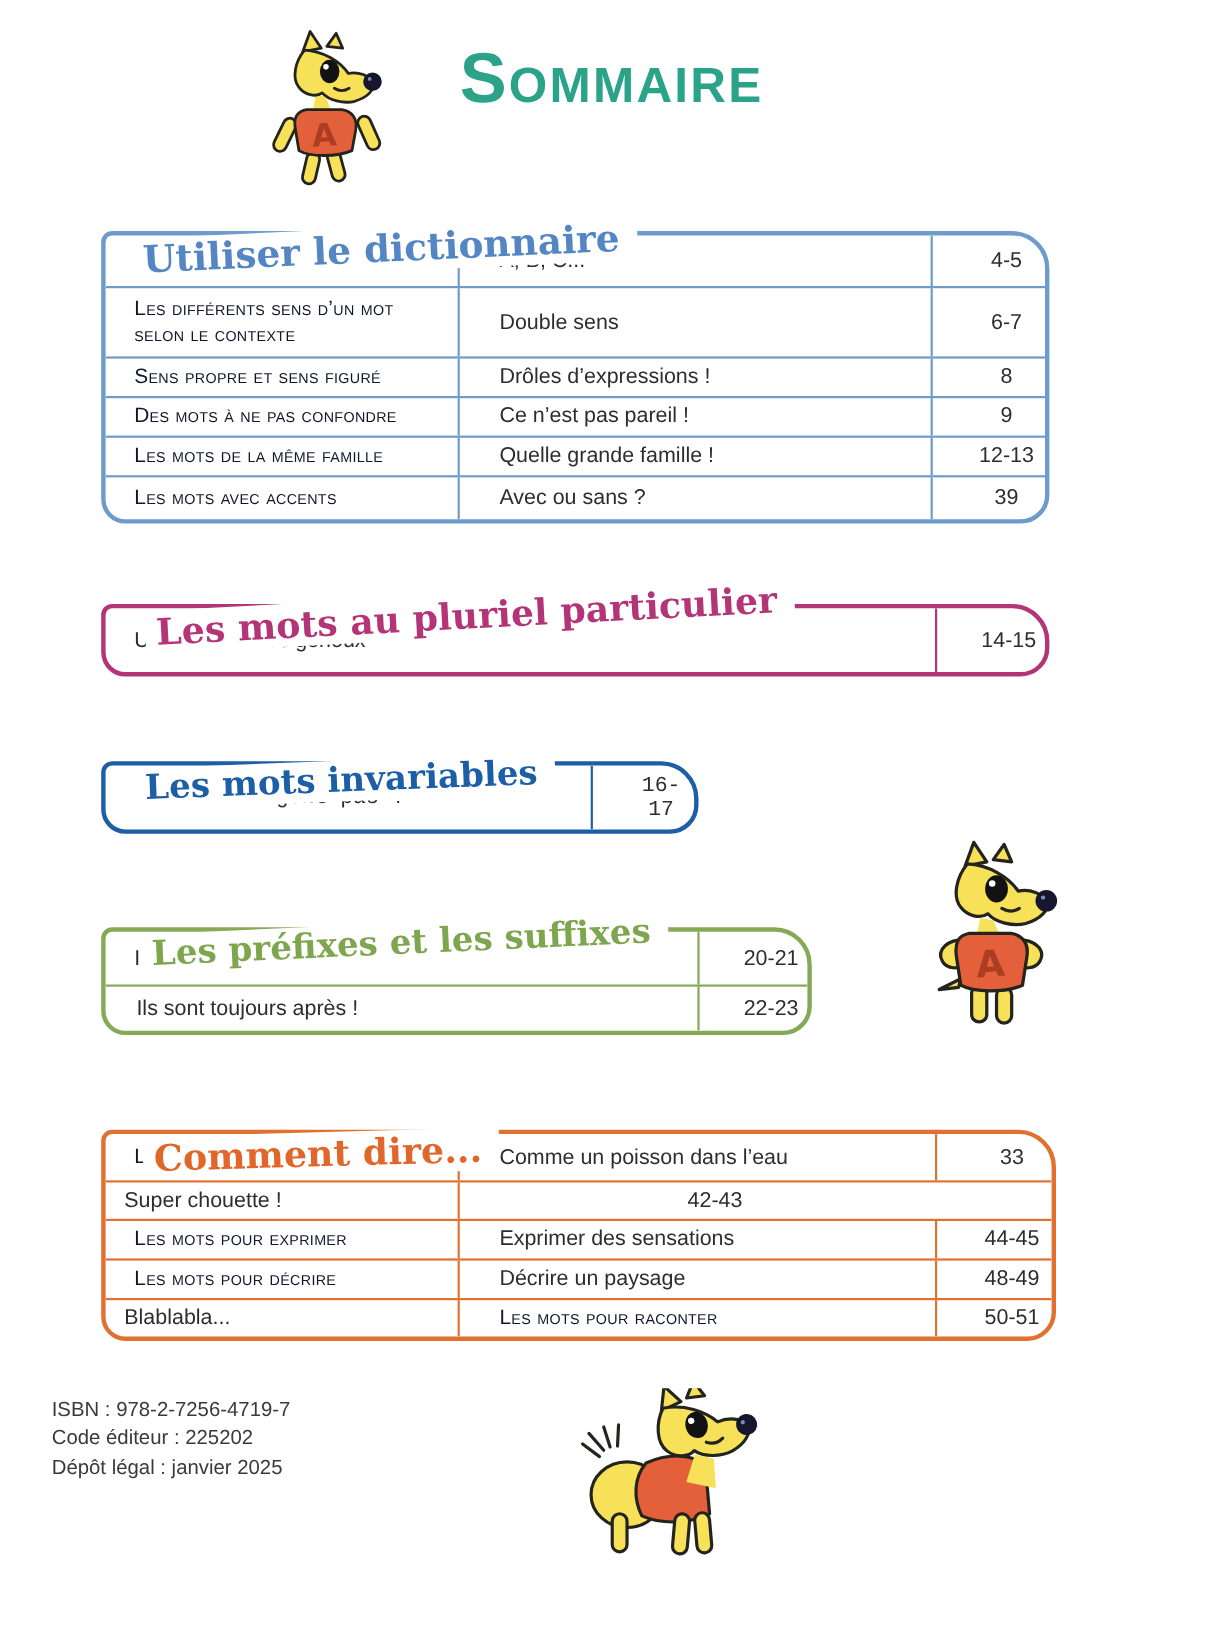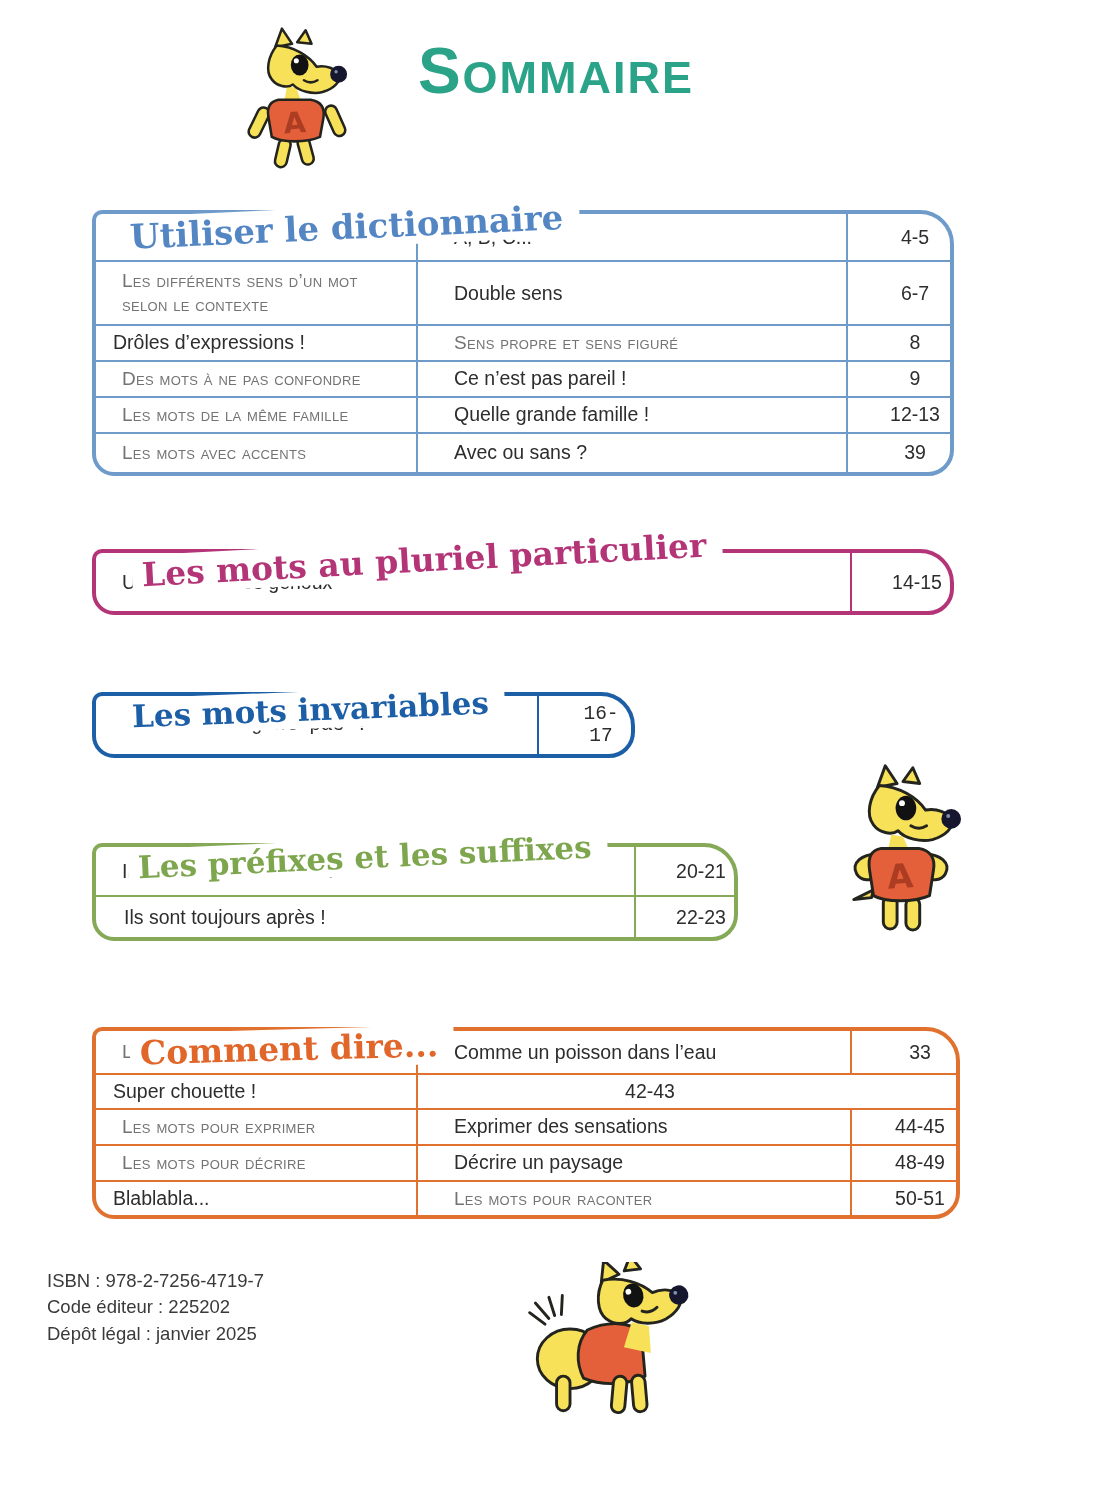--- a/index.html
+++ b/index.html
@@ -51,21 +51,21 @@
   .s3 .toc-row{grid-template-columns:1fr 94px;font-family:Liberation Mono, monospace;}
   .s4 .toc-row{grid-template-columns:1fr 100px;}
   .s5 .toc-row{grid-template-columns:320px 1fr 106px;}
   .cell{display:flex;align-items:center;}
   .cell + .cell{border-left:2px solid var(--c);padding-left:36px;}
   .topic{
     padding:5px 10px 5px 26px;
     font-variant:small-caps;
     font-size:19px;
     letter-spacing:0.3px;
-    color:#737373;
+    color:#0f172a;
     line-height:1.25;
   }
   .titlecell{
     padding:5px 10px 5px 17px;
     font-size:19.5px;
     color:#2d2d2d;
   }
   .pages{
     justify-content:center;
     padding:5px 4px;
@@ -136,22 +136,22 @@
         <div class="cell topic">L’ordre alphabétique</div>
         <div class="cell titlecell">A, B, C...</div>
         <div class="cell pages">4-5</div>
       </div>
       <div class="toc-row" style="min-height:62px;">
         <div class="cell topic">Les différents sens d’un mot selon le contexte</div>
         <div class="cell titlecell">Double sens</div>
         <div class="cell pages">6-7</div>
       </div>
       <div class="toc-row" style="min-height:33px;">
+        <div class="cell topic">Sens propre et sens figuré</div>
         <div class="cell titlecell">Drôles d’expressions !</div>
-        <div class="cell topic">Sens propre et sens figuré</div>
         <div class="cell pages">8</div>
       </div>
       <div class="toc-row" style="min-height:33px;">
         <div class="cell topic">Des mots à ne pas confondre</div>
         <div class="cell titlecell">Ce n’est pas pareil !</div>
         <div class="cell pages">9</div>
       </div>
       <div class="toc-row" style="min-height:34px;">
         <div class="cell topic">Les mots de la même famille</div>
         <div class="cell titlecell">Quelle grande famille !</div>

